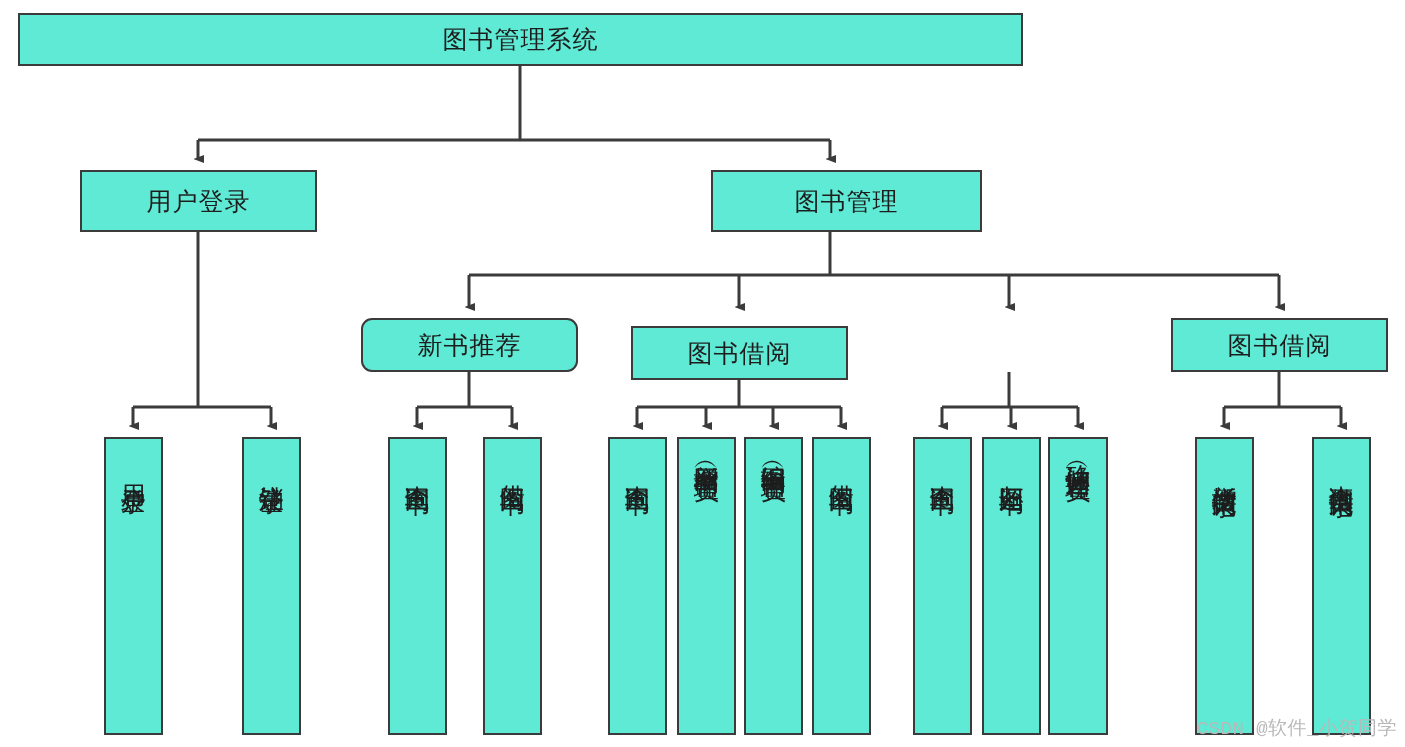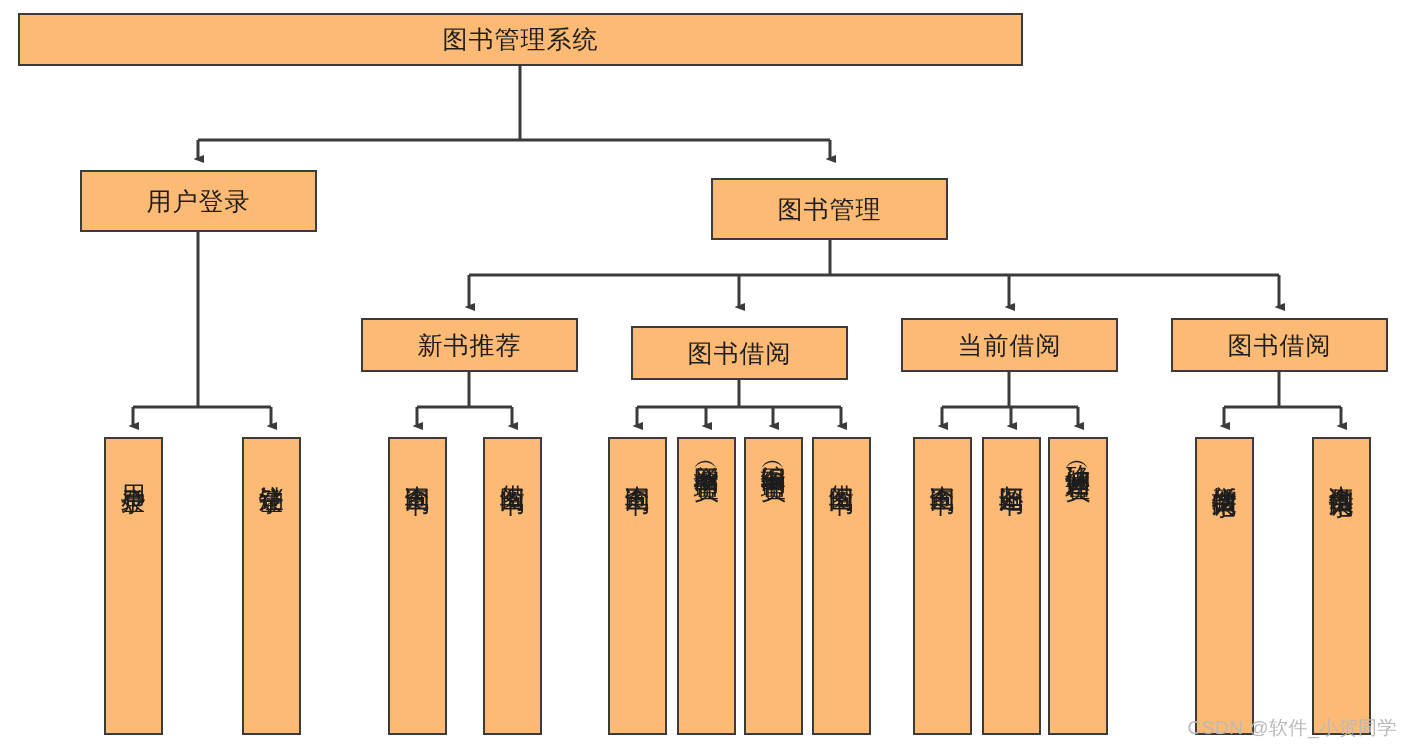--- a/index.html
+++ b/index.html
@@ -15,21 +15,21 @@
     position: relative;
     width: 1405px;
     height: 747px;
     background: #ffffff;
     overflow: hidden;
   }
   .node {
     position: absolute;
     box-sizing: border-box;
     border: 2px solid #3b3b3b;
-    background: #fdba74;
+    background: #5eead4;
     display: flex;
     align-items: center;
     justify-content: center;
     color: #1d1d1d;
     text-align: center;
   }
   
   .node.h {
     font-size: 25px;
     line-height: 1.15;
@@ -58,21 +58,21 @@
     pointer-events: none;
   }
   #watermark {
     position: absolute;
     right: 8px;
     bottom: 6px;
     font-size: 19px;
     color: #b9b9b9;
     letter-spacing: 0.5px;
     white-space: nowrap;
-    font-family: Liberation Sans, sans-serif;
+    font-family: Liberation Mono, monospace;
   }
 </style>
 </head>
 <body>
 
 <div id="canvas">
 
   <svg id="edges" viewBox="0 0 1405 747">
     <defs>
       <marker id="arw" markerWidth="10" markerHeight="10" refX="4" refY="6" orient="auto" markerUnits="userSpaceOnUse">
@@ -123,32 +123,29 @@
     </g>
   </svg>
 
   <div class="node h" style="left:18px; top:13px; width:1005px; height:53px;">
     <span>图书管理系统</span>
   </div>
 
   <div class="node h" style="left:80px; top:170px; width:237px; height:62px;">
     <span>用户登录</span>
   </div>
-  <div class="node h" style="left:711px; top:170px; width:237px; height:62px;margin-top:8px;">
+  <div class="node h" style="left:711px; top:170px; width:271px; height:62px;">
     <span>图书管理</span>
   </div>
 
-  <div class="node h" style="left:361px; top:318px; width:217px; height:54px;">
+  <div class="node h" style="left:361px; top:318px; width:217px; height:54px;border-radius:11px;">
     <span>新书推荐</span>
   </div>
   <div class="node h" style="left:631px; top:318px; width:217px; height:54px;margin-top:8px;">
     <span>图书借阅</span>
-  </div>
-  <div class="node h" style="left:901px; top:318px; width:217px; height:54px;">
-    <span>当前借阅</span>
   </div>
   <div class="node h" style="left:1171px; top:318px; width:217px; height:54px;">
     <span>图书借阅</span>
   </div>
 
   <div class="node v" style="left:104px; top:437px; width:59px; height:298px;">
     <span class="vtext">用户登录</span>
   </div>
   <div class="node v" style="left:242px; top:437px; width:59px; height:298px;">
     <span class="vtext">注销登录</span>

